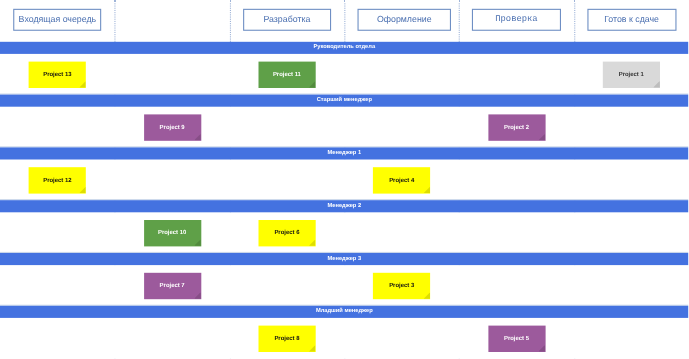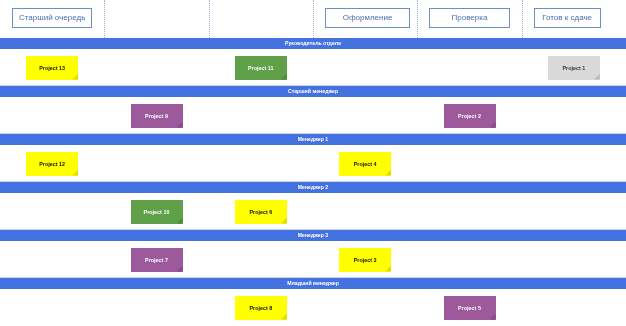--- a/index.html
+++ b/index.html
@@ -134,24 +134,25 @@
 
   <div id="col-seps">
       <div class="col-sep" style="left: 104.333px;"></div>
       <div class="col-sep" style="left: 208.667px;"></div>
       <div class="col-sep" style="left: 313px;"></div>
       <div class="col-sep" style="left: 417.333px;"></div>
       <div class="col-sep" style="left: 521.667px;"></div>
     </div>
 
   <div class="header-row" id="header-row">
-      <div class="col-header" style="left: 12px; width: 80.3333px;">Старший очередь</div>
+      <div class="col-header" style="left: 12px; width: 80.3333px;">Входящая очередь</div>
+      <div class="col-header" style="left: 220.667px; width: 80.3333px;">Разработка</div>
       <div class="col-header" style="left: 325px; width: 85px;">Оформление</div>
-      <div class="col-header" style="left: 429.333px; width: 80.3333px;">Проверка</div>
-      <div class="col-header" style="left: 533.667px; width: 67px;">Готов к сдаче</div>
+      <div class="col-header" style="left: 429.333px; width: 80.3333px; font-family: Liberation Mono, monospace;">Проверка</div>
+      <div class="col-header" style="left: 533.667px; width: 81px;">Готов к сдаче</div>
     </div>
 
   <div id="lanes">
       <div class="lane-band" style="top: 38px;">Руководитель отдела</div>
       <div class="lane-body" style="top: 49px; height: 37px;"></div>
       <div class="lane-sep" style="top: 85px;"></div>
       <div class="lane-band" style="top: 86px;">Старший менеджер</div>
       <div class="lane-body" style="top: 97px; height: 37px;"></div>
       <div class="lane-sep" style="top: 133px;"></div>
       <div class="lane-band" style="top: 134px;">Менеджер 1</div>

